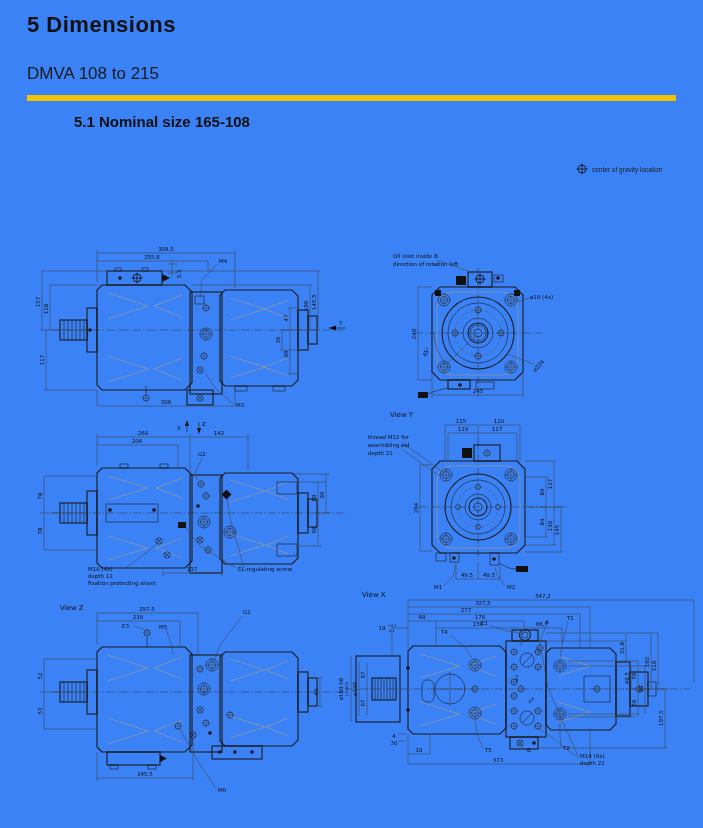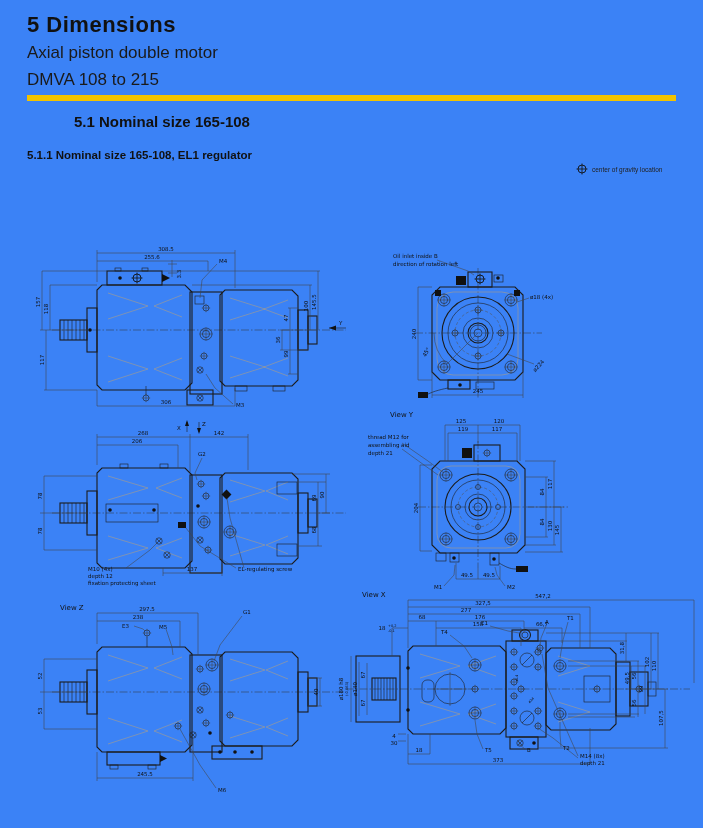--- a/index.html
+++ b/index.html
@@ -1,20 +1,20 @@
 <!DOCTYPE html>
 <html><head>
 <meta charset="utf-8">
 <style>
   html,body{margin:0;padding:0;background:#fff;}
   .page{position:relative;width:703px;height:828px;background:#3b82f6;overflow:hidden;
         font-family:"Liberation Sans",sans-serif;color:#111;padding-left:39px;}
   .title{position:absolute;left:27px;top:12px;font-size:22px;font-weight:800;letter-spacing:.5px;}
   .sub{position:absolute;left:27px;font-size:17px;color:#1a1a1a;}
-  .s1{top:43px}.s2{top:70px}
+  .s1{top:43px}.s2{top:64px}
   .rule{position:absolute;left:27px;top:95px;width:649px;height:6px;background:#F2C300;}
   .sec{position:absolute;left:27px;top:113px;font-size:15px;font-weight:700;margin-left:47px;}
   .subsec{position:absolute;left:27px;top:149px;font-size:11.5px;font-weight:700;}
   .legend{position:absolute;left:576px;top:163px;display:flex;align-items:center;gap:4px;}
   .legend span{font-size:6.5px;color:#222;}
   .dwg{position:absolute;}
   .b{fill:none;stroke:#1c1c1c;stroke-width:1.1;}
   .b2{fill:none;stroke:#1c1c1c;stroke-width:0.6;}
   .g{fill:none;stroke:#9a9a9a;stroke-width:0.7;}
   .d{fill:none;stroke:#444;stroke-width:0.55;}
@@ -55,25 +55,23 @@
           <line x1="-5.5" y1="0" x2="5.5" y2="0" stroke="#111" stroke-width="0.8"></line>
           <line x1="0" y1="-5.5" x2="0" y2="5.5" stroke="#111" stroke-width="0.8"></line>
         </g>
       <g id="dot">
           <circle r="1.8" fill="#111"></circle>
         </g>
     </defs>
   </svg>
 
   <div class="title">5 Dimensions</div>
-  <div class="sub s1">Axial piston double motor</div>
   <div class="sub s2">DMVA 108 to 215</div>
   <div class="rule" style="background: rgb(242, 195, 0);"></div>
   <div class="sec">5.1 Nominal size 165-108</div>
-  <div class="subsec">5.1.1 Nominal size 165-108, EL1 regulator</div>
 
   <div class="legend">
     <svg width="12" height="12">
         <use href="#cg" x="6" y="6"></use>
       </svg>
     <span>center of gravity location</span>
   </div>
 
   <svg class="dwg" style="left:30px;top:238px" width="330" height="185">
     <g>

